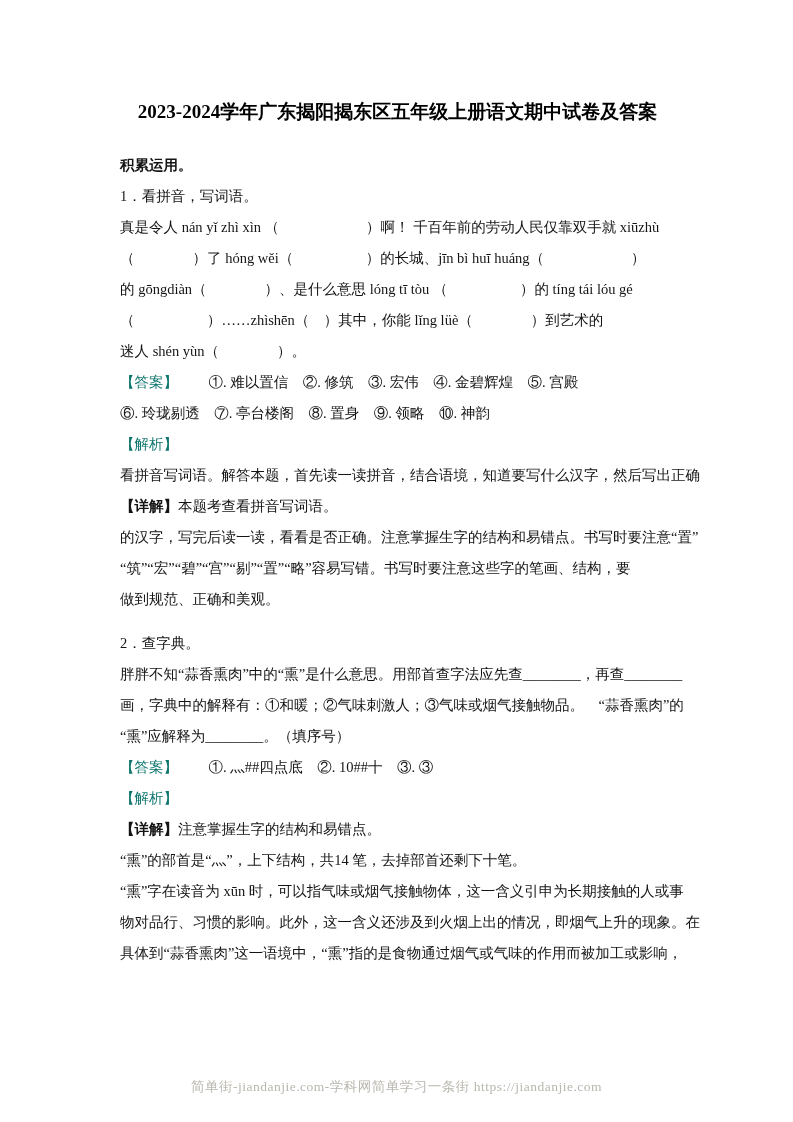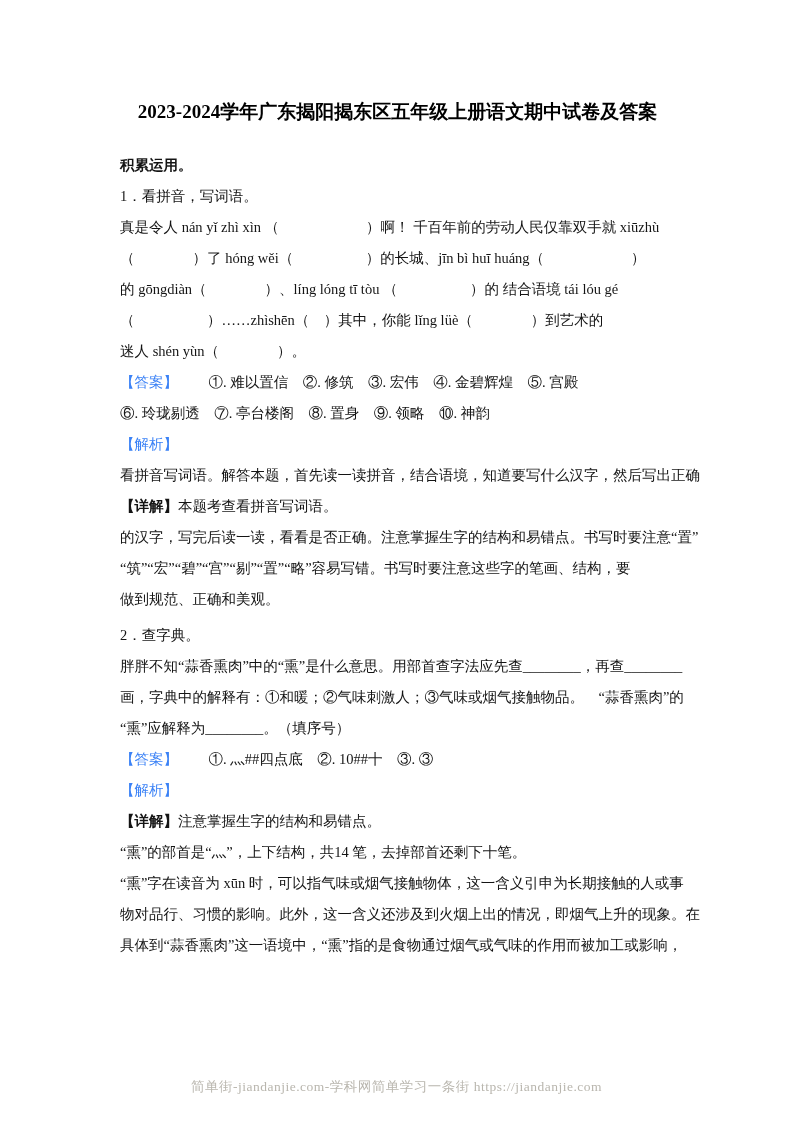--- a/index.html
+++ b/index.html
@@ -28,25 +28,25 @@
 
   .line {
     font-size: 14.5px;
     line-height: 31px;
     color: #141414;
     white-space: nowrap;
   }
 
   .bold { font-weight: bold; }
 
-  .blue { color: #3b82f6; }
+  .blue { color: #0f766e; }
 
   .answer-items { margin-left: 2.1em; }
 
-  .q2-gap { margin-top: 5px; }
+  .q2-gap { margin-top: 13px; }
 
   .footer {
     position: absolute;
     left: 0;
     right: 0;
     bottom: 26px;
     text-align: center;
     font-size: 13.5px;
     color: #b9b6ae;
     letter-spacing: 0.5px;
@@ -60,21 +60,21 @@
   <h1 class="doc-title">2023-2024学年广东揭阳揭东区五年级上册语文期中试卷及答案</h1>
 
   <div class="content">
 
     <p class="line bold">积累运用。</p>
 
     <p class="line">1．看拼音，写词语。</p>
 
     <p class="line">真是令人 nán yǐ zhì xìn （　　　　　　）啊！ 千百年前的劳动人民仅靠双手就 xiūzhù</p>
     <p class="line">（　　　　）了 hóng wěi（　　　　　）的长城、jīn bì huī huáng（　　　　　　）</p>
-    <p class="line">的 gōngdiàn（　　　　）、líng lóng tī tòu （　　　　　）的 结合语境 tái lóu gé</p>
+    <p class="line">的 gōngdiàn（　　　　）、是什么意思 lóng tī tòu （　　　　　）的 tíng tái lóu gé</p>
     <p class="line">（　　　　　）……zhìshēn（　）其中，你能 lǐng lüè（　　　　）到艺术的</p>
     <p class="line">迷人 shén yùn（　　　　）。</p>
 
     <p class="line"><span class="blue">【答案】</span><span class="answer-items">①. 难以置信　②. 修筑　③. 宏伟　④. 金碧辉煌　⑤. 宫殿</span></p>
     <p class="line">⑥. 玲珑剔透　⑦. 亭台楼阁　⑧. 置身　⑨. 领略　⑩. 神韵</p>
 
     <p class="line"><span class="blue">【解析】</span></p>
 
     <p class="line">看拼音写词语。解答本题，首先读一读拼音，结合语境，知道要写什么汉字，然后写出正确</p>
 

